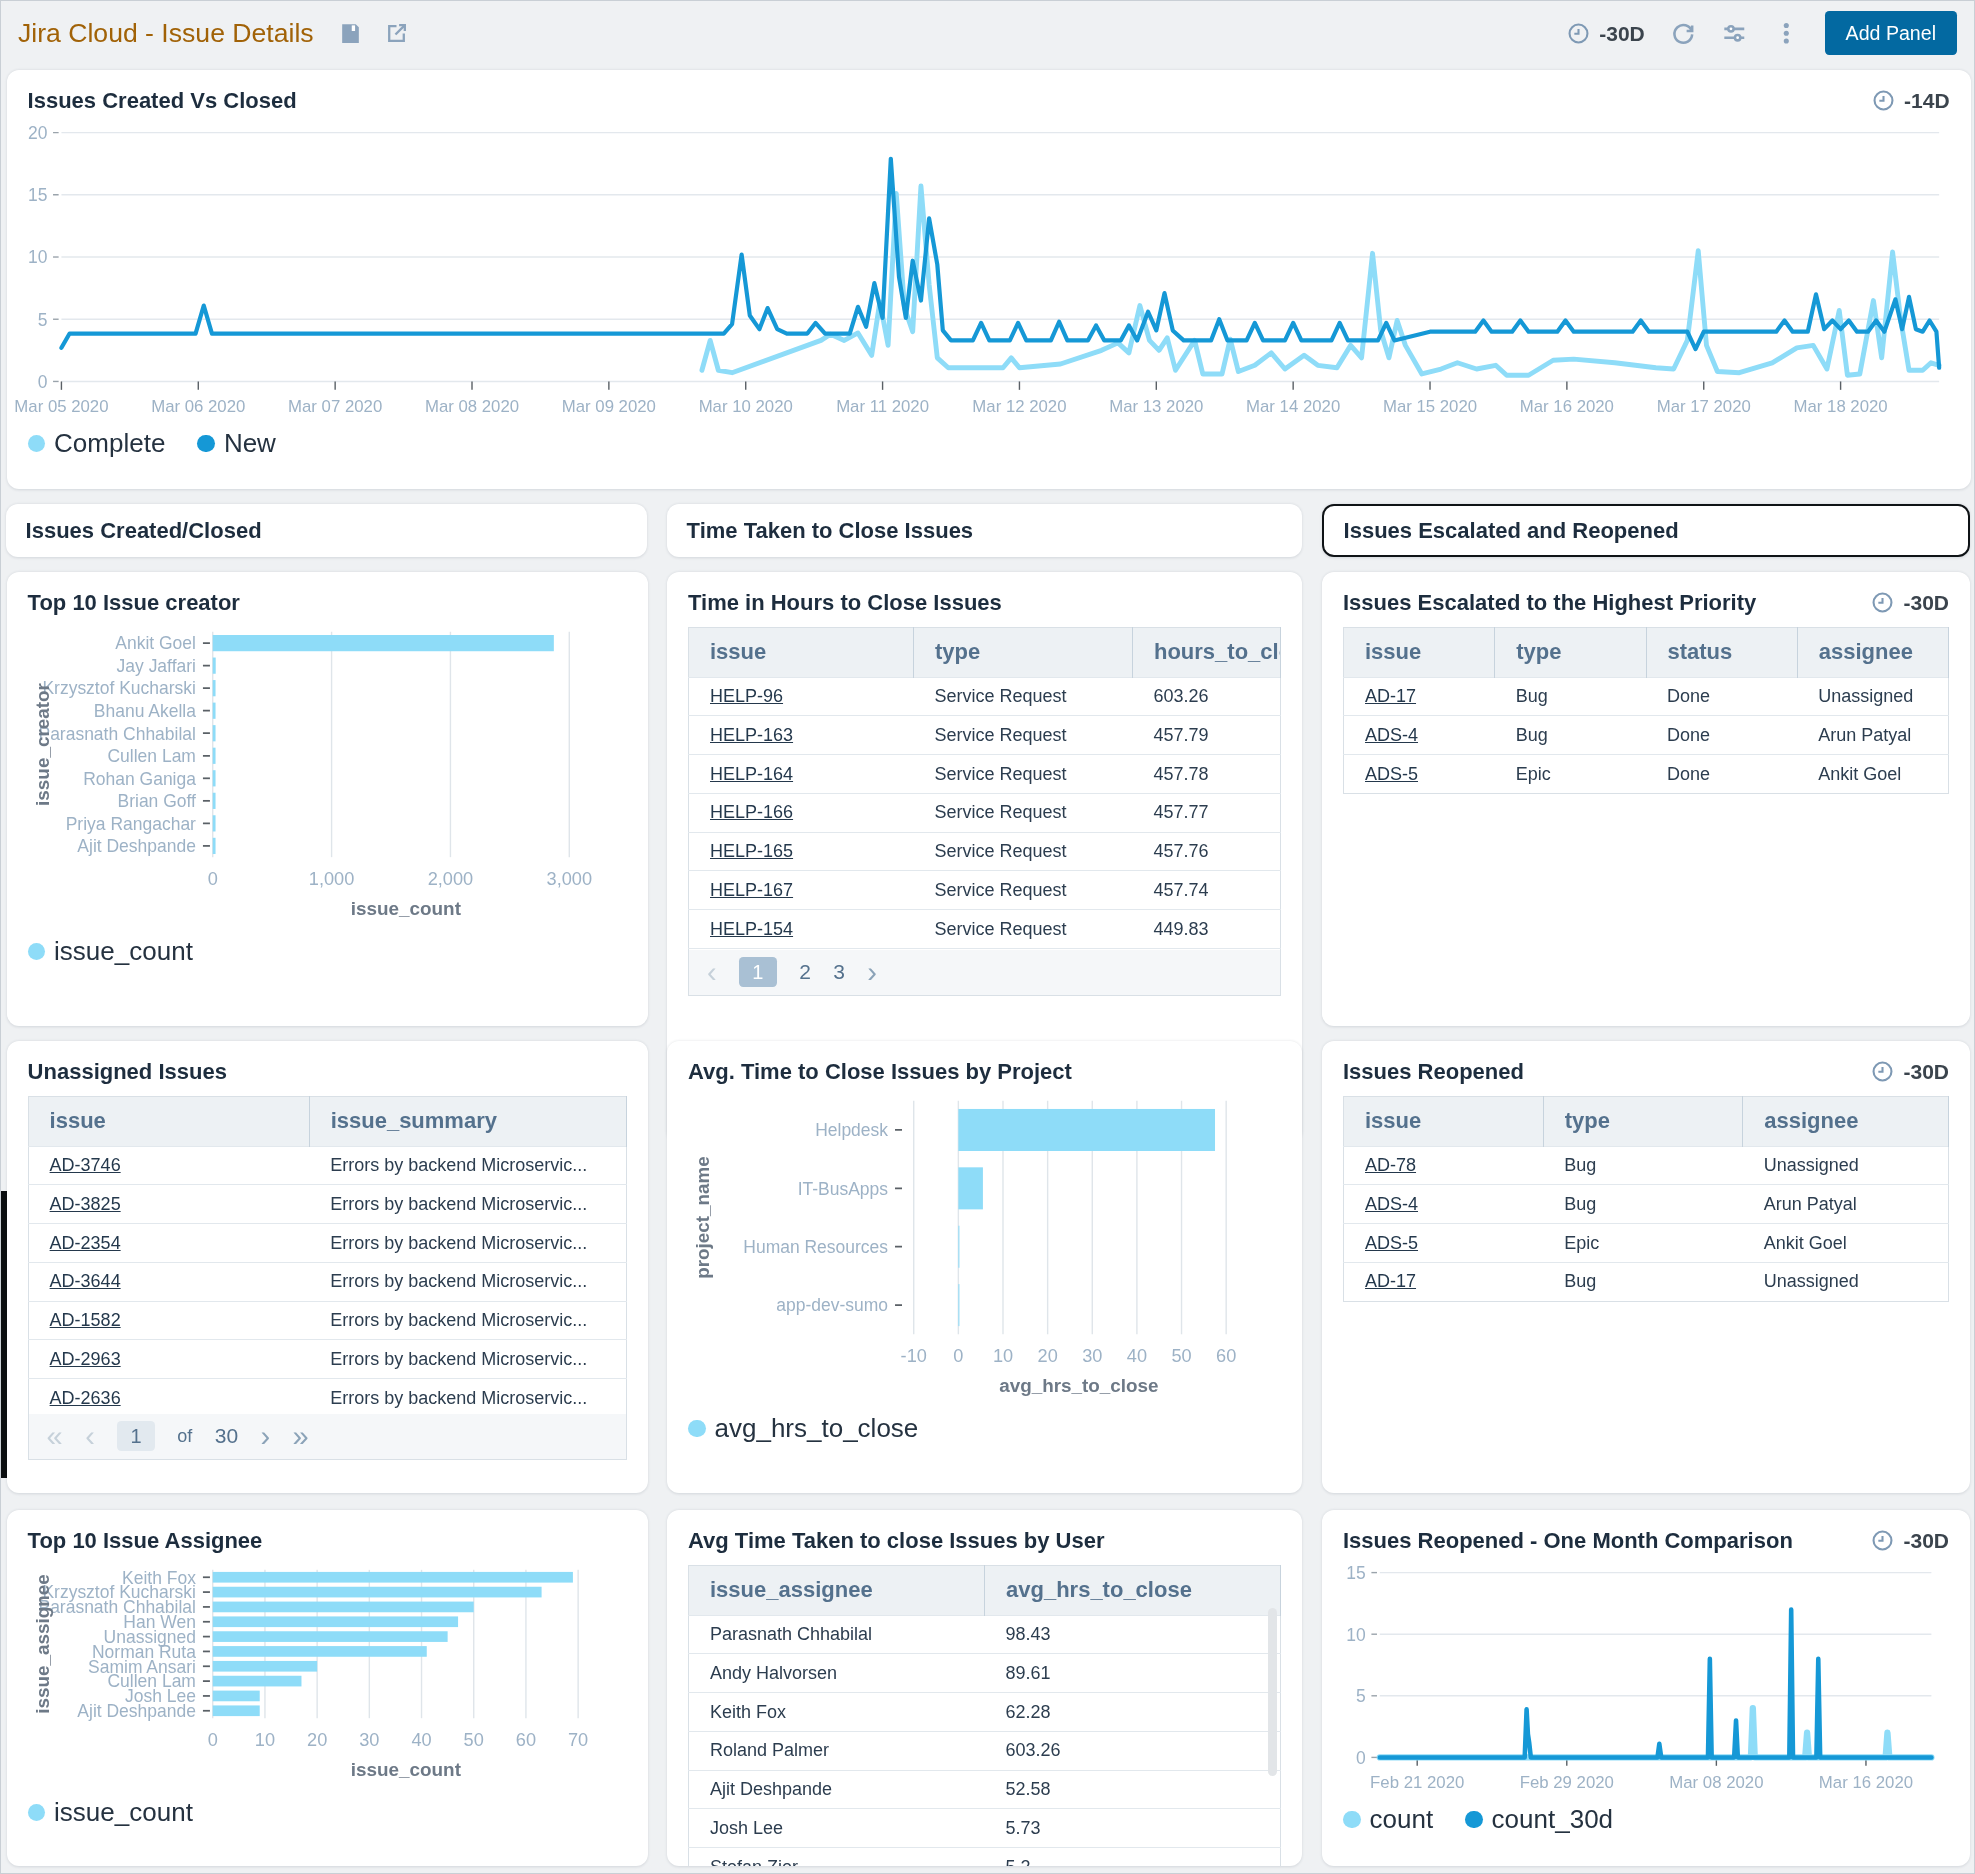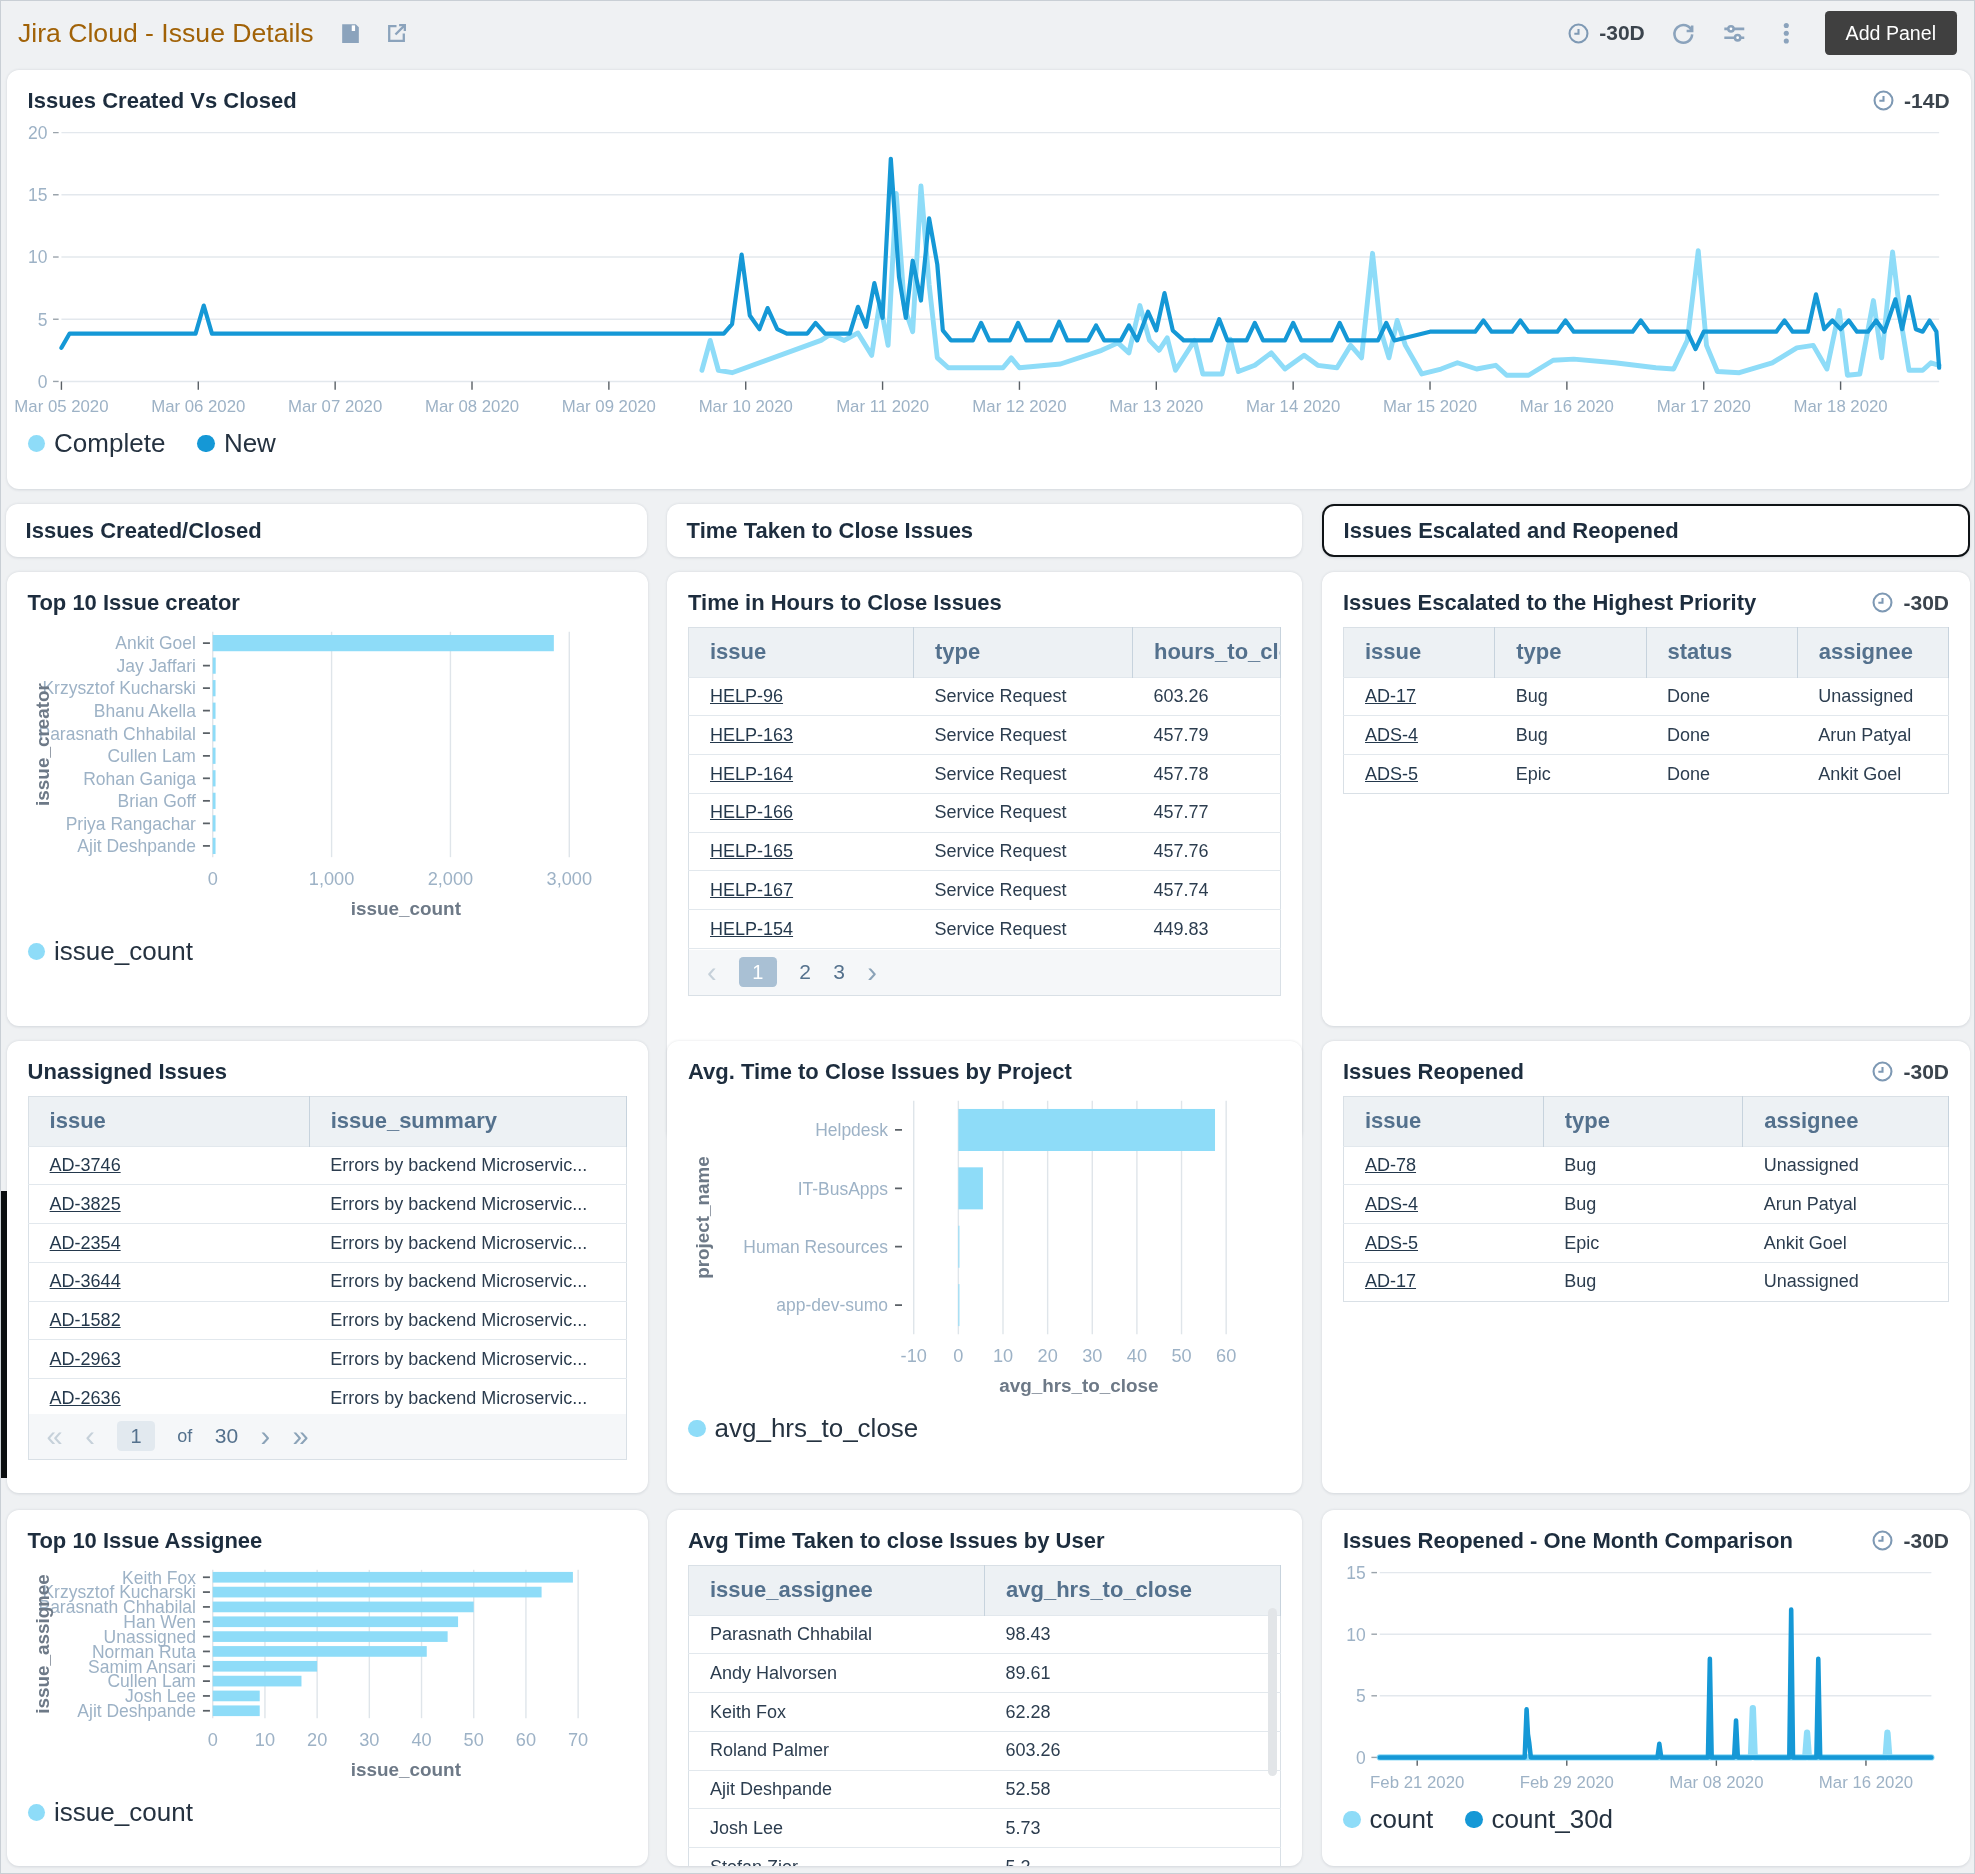--- a/index.html
+++ b/index.html
@@ -3,24 +3,24 @@
 <meta charset="utf-8">
 <style>
   html,body{margin:0;padding:0;background:#e7e9eb;font-family:"Liberation Sans",sans-serif;}
   .page{position:relative;width:1975px;height:1874px;background:#eff1f3;border:0.7px solid #c9cfd5;box-sizing:border-box;overflow:hidden;}
   
   .topbar{position:absolute;left:0;top:0;width:100%;height:64px;display:flex;align-items:center;padding:0 17px;box-sizing:border-box;}
   .dash-title{font-size:26.6px;color:#a16207;font-weight:400;margin:0 24px 0 0;}
   .top-icons{display:flex;align-items:center;gap:21px;}
   .top-icons svg{width:25px;height:25px;}
   .top-right{margin-left:auto;display:flex;align-items:center;gap:25px;}
-  .badge{display:flex;align-items:center;gap:8.4px;}
+  .badge{display:flex;align-items:flex-end;gap:8.4px;}
   .badge-txt{font-size:21px;font-weight:bold;color:#3b444d;}
   .clock-icon{width:25px;height:25px;}
-  .btn-primary{background:#404040;color:#fff;font-size:19.6px;border:none;border-radius:4.2px;padding:10.5px 21px;font-family:inherit;cursor:pointer;}
+  .btn-primary{background:#0369a1;color:#fff;font-size:19.6px;border:none;border-radius:4.2px;padding:10.5px 21px;font-family:inherit;cursor:pointer;}
   
   .card{position:absolute;background:#fff;border-radius:12px;box-shadow:0 0.7px 2.8px rgba(40,60,80,.14);box-sizing:border-box;overflow:hidden;}
   .card-head{display:flex;justify-content:space-between;align-items:flex-start;padding:18px 21px 5.6px;}
   .card-title{font-size:22px;font-weight:bold;color:#1d2d3e;margin:0;}
   .section{display:flex;align-items:center;padding:0 19.6px;}
   .section.selected{border:2.1px solid #0f1316;}
   
   .dtable{border-collapse:collapse;width:calc(100% - 42px);margin:5.6px 21px 0;font-size:18px;color:#2c3d4f;border:0.7px solid #d9e0e6;table-layout:fixed;}
   .dtable th{background:#edf1f4;color:#54718d;font-weight:bold;text-align:left;padding:11.2px 0 11.2px 21px;border-right:0.7px solid #c7d3dd;font-size:22px;overflow:hidden;white-space:nowrap;}
   .dtable td{padding:8.4px 0 8.4px 21px;border-top:0.7px solid #e2e8ed;overflow:hidden;white-space:nowrap;}

